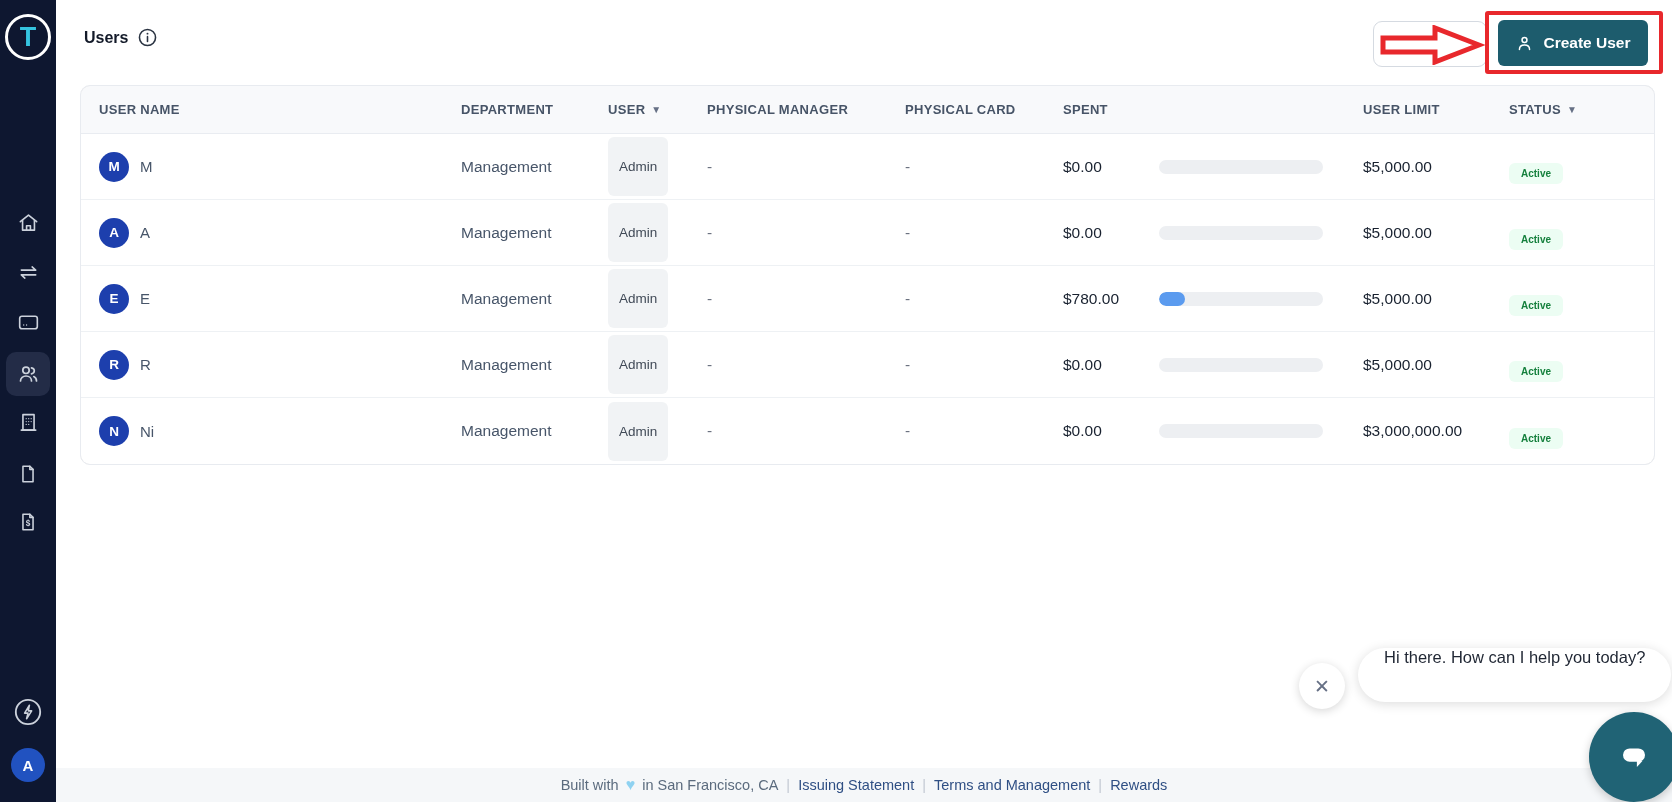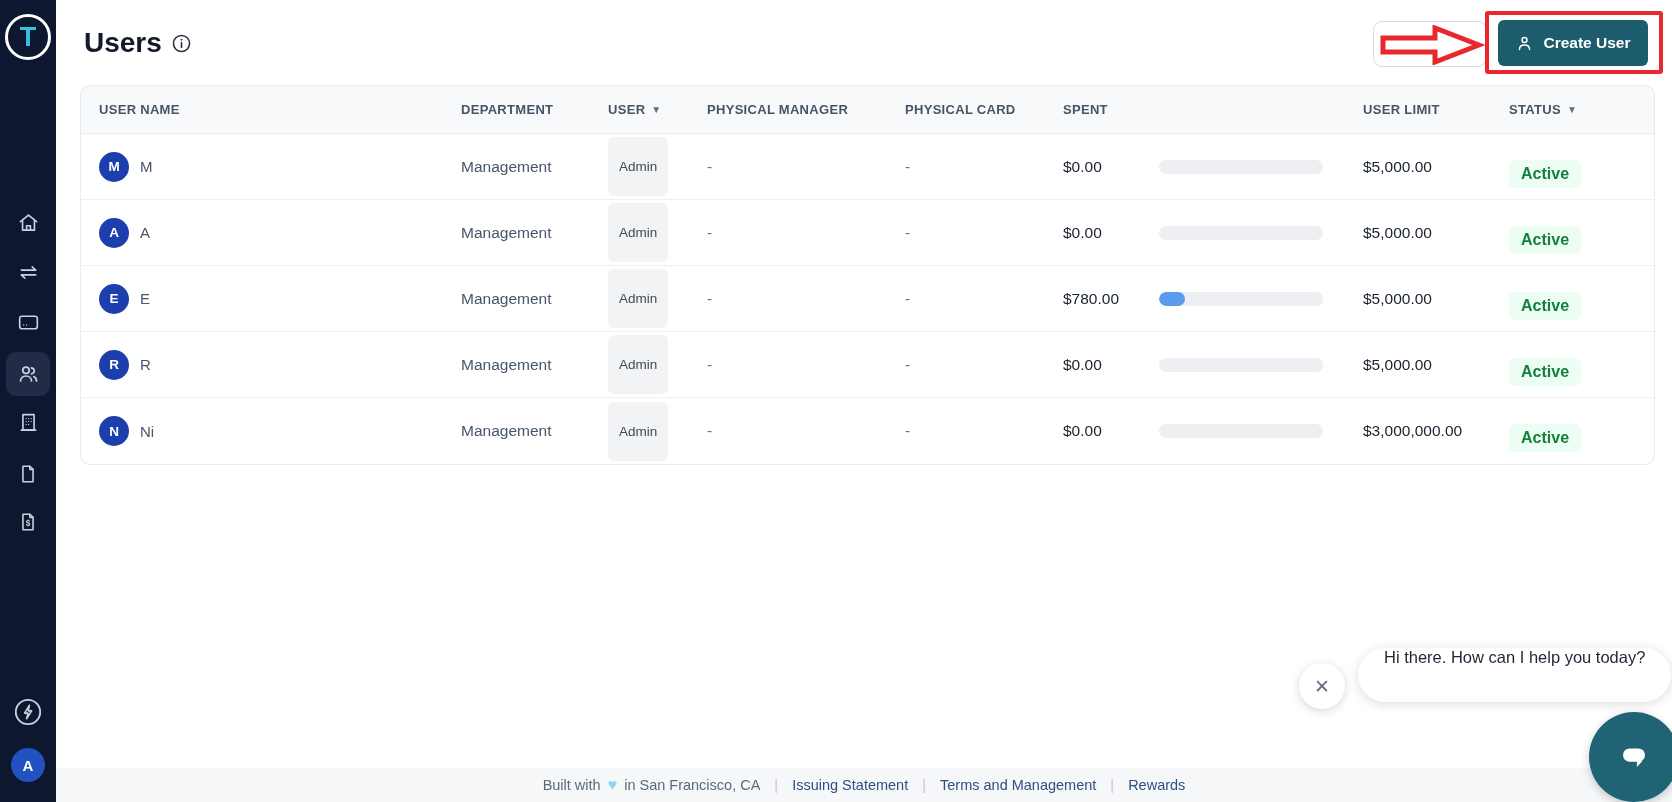--- a/index.html
+++ b/index.html
@@ -16,21 +16,21 @@
   .nav-item { position:absolute; left:6px; width:44px; height:44px; border-radius:10px;
               display:flex; align-items:center; justify-content:center; cursor:pointer; }
   .nav-item.active { background:#232c47; }
   .nav-item svg { stroke:#ccd2dc; fill:none; stroke-width:1.7; stroke-linecap:round; stroke-linejoin:round; }
   .side-avatar { position:absolute; left:11px; top:748px; width:34px; height:34px; border-radius:50%;
                  background:#2152c0; color:#fff; display:flex; align-items:center; justify-content:center;
                  font-size:15px; font-weight:bold; cursor:pointer; }
   
   .main-header { position:absolute; left:56px; top:0; width:1616px; height:85px; }
   .page-title-wrap { position:absolute; left:28px; top:27px; display:flex; align-items:center; gap:9px; }
-  .page-title { font-size:28px; font-weight:bold; color:#131a29; }
+  .page-title { font-size:16px; font-weight:bold; color:#131a29; }
   .search-box { position:absolute; left:921px; top:21px; width:383px; height:43px;
                 border:1px solid #d0d5dd; border-radius:9px; background:#fff;
                 display:flex; align-items:center; padding:0 12px; gap:9px; }
   .search-box input { border:none; outline:none; flex:1; font-size:15.5px; color:#344054;
                       font-family:"Liberation Sans", sans-serif; background:transparent; }
   .search-box input::placeholder { color:#98a2b3; }
   .ghost-btn { position:absolute; left:1317px; top:21px; width:114px; height:46px; background:#fff;
                border:1px solid #d5dae1; border-radius:9px; cursor:pointer; }
   .create-btn { position:absolute; left:1442px; top:20px; width:150px; height:46px; background:#1d5c6d;
                 border:none; border-radius:6px; color:#fff; font-size:15.5px; font-weight:bold;
@@ -54,35 +54,35 @@
   .td { font-size:15.5px; color:#475569; display:flex; align-items:center; }
   .td-user { padding-left:18px; gap:11px; }
   .avatar { width:30px; height:30px; border-radius:50%; background:#1d3fad; color:#fff;
             display:flex; align-items:center; justify-content:center; font-size:13.5px; font-weight:bold; }
   .uname { color:#475569; font-size:15px; }
   .badge-role { background:#f1f3f5; color:#414a57; font-size:13.5px; padding:22px 11px; border-radius:6px; }
   .dash { color:#6b7280; }
   .money { color:#18212f; }
   .progress { width:164px; height:14px; border-radius:7px; background:#edeff2; overflow:hidden; }
   .fill { height:100%; border-radius:7px; background:#5b9bef; }
-  .badge-active { background:#ecfdf3; color:#15803d; font-size:16px; font-weight:bold;
+  .badge-active { background:#ecfdf3; color:#15803d; font-size:10px; font-weight:bold;
                   padding:5px 12px; border-radius:6px;margin-top:14px; }
   
   .chat-close { position:absolute; left:1299px; top:663px; width:46px; height:46px; border-radius:50%;
                 background:#fff; box-shadow:0 2px 10px rgba(0,0,0,0.16); border:none; cursor:pointer;
                 display:flex; align-items:center; justify-content:center; color:#667085; font-size:19px; z-index:20; }
   .chat-pill { position:absolute; left:1358px; top:648px; height:54px; border-radius:27px; background:#fff;
                box-shadow:0 2px 12px rgba(0,0,0,0.14); display:flex; align-items:flex-start; padding:0 26px;
                font-size:16.5px; color:#1f2633; z-index:20; }
   .chat-fab { position:absolute; left:1589px; top:712px; width:90px; height:90px; border-radius:50%;
               background:#206375; border:none; cursor:pointer; display:flex; align-items:center;
               justify-content:center; z-index:21; box-shadow:0 3px 10px rgba(0,0,0,0.2); }
   
   .footer { position:absolute; left:56px; bottom:0; width:1616px; height:34px; background:#f5f7f9;
-            display:flex; align-items:center; justify-content:center; gap:14px; font-size:14.5px;
+            display:flex; align-items:center; justify-content:center; gap:8px; font-size:14.5px;
             color:#5b6b7e; z-index:5; }
   .footer .heart { color:#8fd2f1; font-size:16px; }
   .footer a { color:#2f4f84; text-decoration:none; cursor:pointer; }
   .footer .sep { color:#c2c9d2; }
   .built { display:flex; align-items:center; gap:7px; }
 </style>
 </head>
 <body>
 
 <nav class="sidebar">

